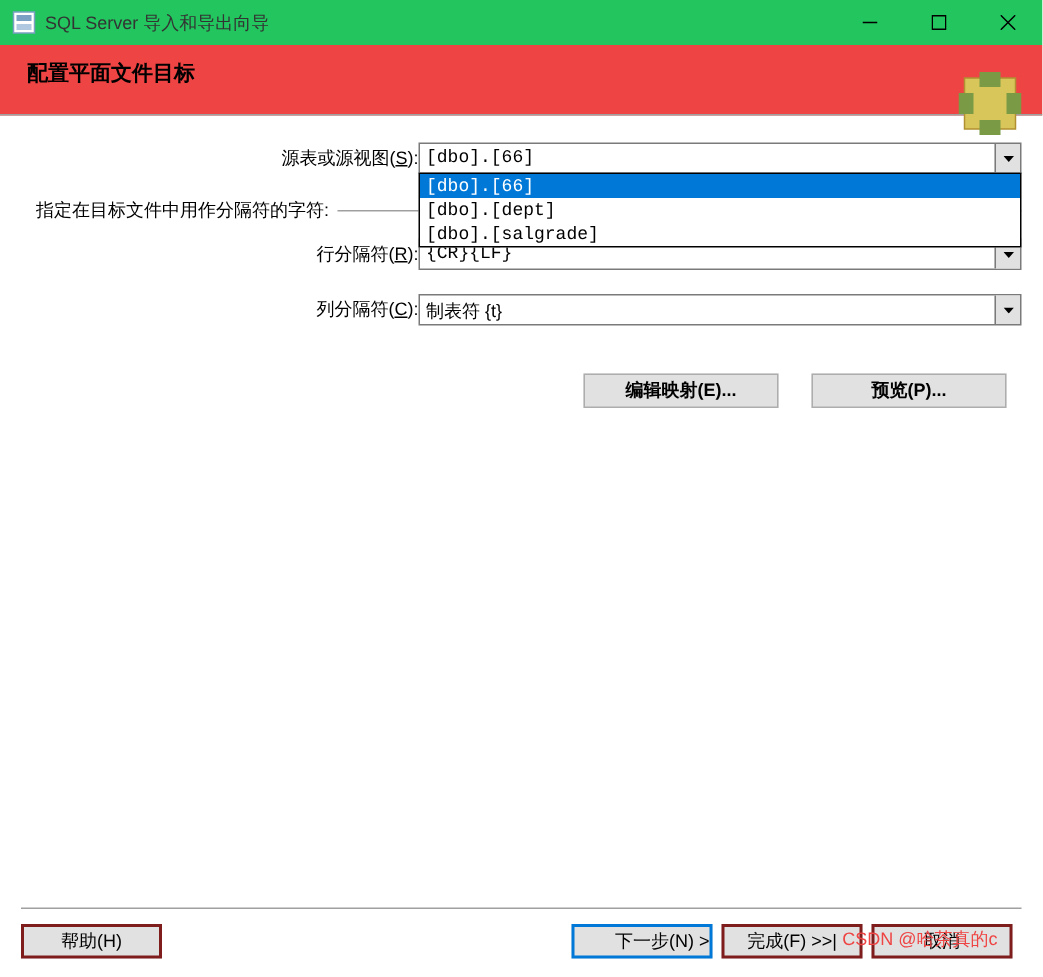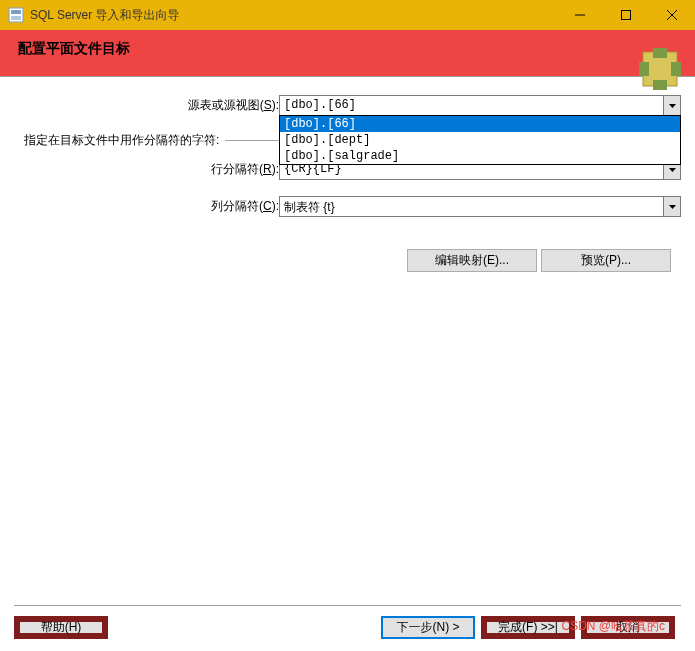--- a/index.html
+++ b/index.html
@@ -11,21 +11,21 @@
       width: 695px;
       height: 651px;
       overflow: hidden;
       position: relative;
     }
     .titlebar {
       height: 30px;
       display: flex;
       align-items: center;
       padding: 0 0 0 8px;
-      background: #eab308;
+      background: #22c55e;
     }
     .titlebar-icon {
       width: 16px;
       height: 16px;
       margin-right: 6px;
       display: inline-block;
     }
     .titlebar-title { flex: 1; color: #333; }
     .win-controls { display: flex; }
     .win-btn {
@@ -102,23 +102,24 @@
       display: flex;
       align-items: center;
       margin: 8px 0 10px 0;
     }
     .group-text { color: #000000; white-space: nowrap; margin-right: 6px; }
     .group-line { flex: 1; height: 1px; background: #a0a0a0; }
     .indent-row { padding-left: 8px; }
     .button-row {
       display: flex;
       justify-content: flex-end;
-      gap: 4px;
+      gap: 22px;
       margin-top: 32px;
       padding-right: 10px;
+      font-weight: bold;
     }
     .btn {
       min-width: 130px;
       height: 23px;
       border: 1px solid #adadad;
       background: #e1e1e1;
       display: flex;
       align-items: center;
       justify-content: center;
       font-size: 12px;
@@ -135,31 +136,32 @@
       background: #a0a0a0;
       margin-bottom: 10px;
     }
     .bottom-buttons {
       display: flex;
       align-items: center;
     }
     .bottom-btn {
       min-width: 94px;
       height: 23px;
-      border: 6px solid #7f1d1d;
+      border: 2px solid #7f1d1d;
       background: #e1e1e1;
       display: flex;
       align-items: center;
       justify-content: center;
       font-size: 12px;
       cursor: pointer;
       margin-right: 6px;
     }
     .bottom-btn.primary {
       border: 2px solid #0078d7;
+      justify-content: flex-end;
     }
     .bottom-btn.disabled {
       color: #000000;
       cursor: default;
     }
     .spacer { flex: 1; }
     .watermark {
       position: absolute;
       bottom: 16px;
       right: 30px;

